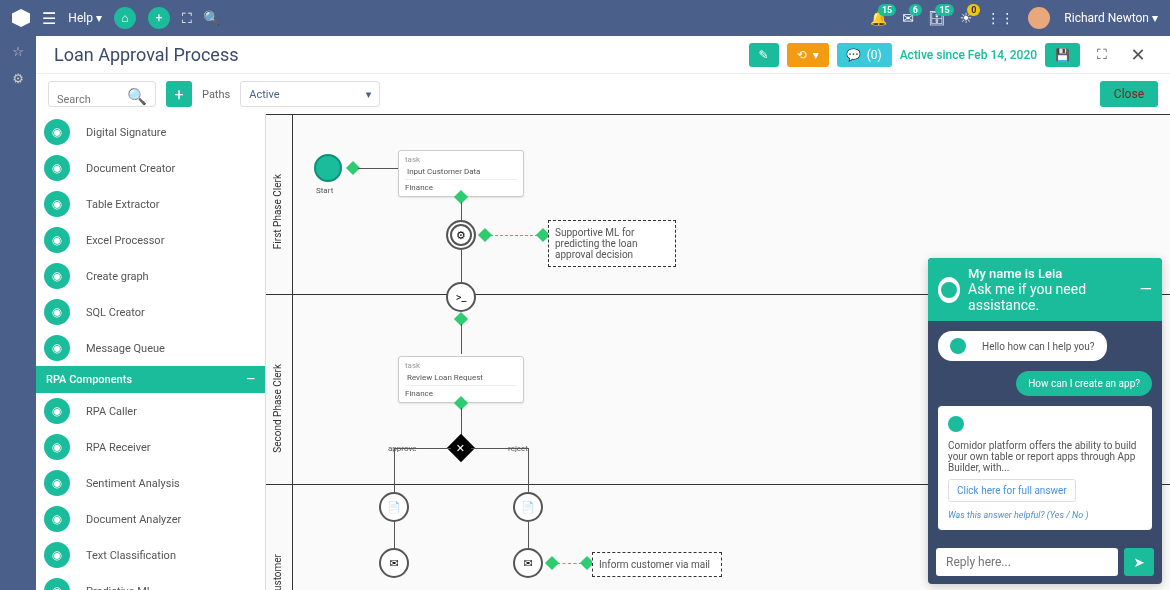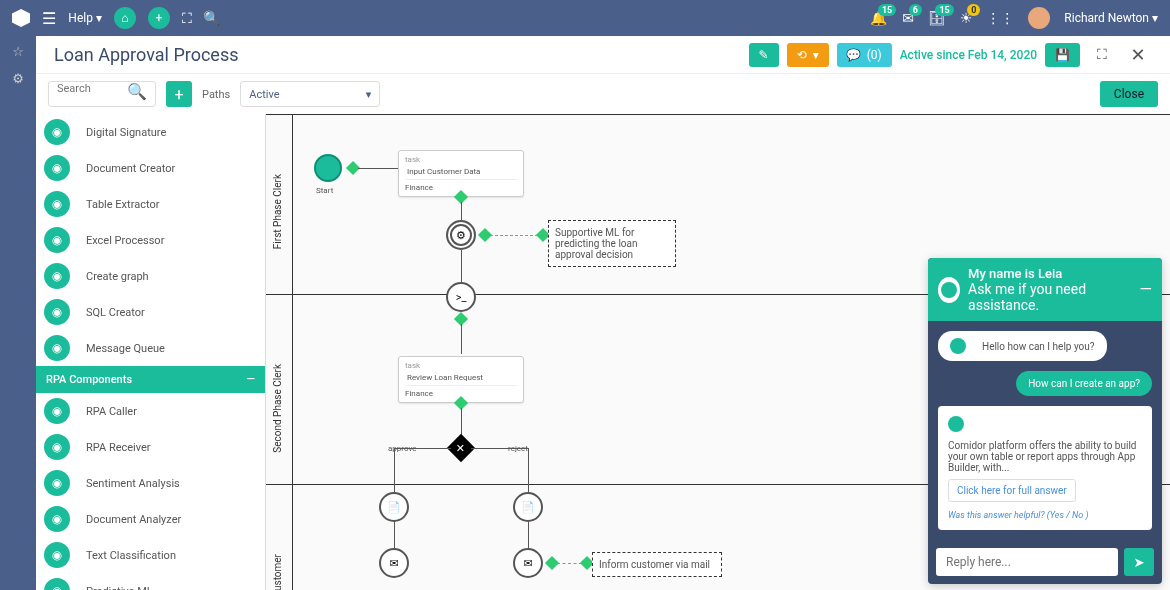--- a/index.html
+++ b/index.html
@@ -22,26 +22,26 @@
 .pagehead{height:38px;display:flex;align-items:center;padding:0 18px;border-bottom:1px solid #eee}
 .pagetitle{font-size:18px;color:#3a4a6a;font-weight:400}
 .pagehead-right{margin-left:auto;display:flex;align-items:center;gap:8px}
 .btn{padding:5px 10px;border-radius:3px;font-size:12px;cursor:pointer;display:inline-flex;align-items:center;gap:5px;border:none;color:#fff}
 .btn.teal{background:#1abc9c}
 .btn.orange{background:#f39c12}
 .btn.lightteal{background:#3bc9db}
 .status-txt{color:#1abc9c;font-size:12px;font-weight:500}
 .icon-only{width:28px;height:28px;display:flex;align-items:center;justify-content:center;cursor:pointer;font-size:14px;color:#555}
 .toolbar{height:40px;display:flex;align-items:center;padding:0 12px;gap:10px}
-.search{border:1px solid #ddd;border-radius:3px;display:flex;align-items:flex-start;padding:0 8px;height:26px;width:108px}
+.search{border:1px solid #ddd;border-radius:3px;display:flex;align-items:flex-end;padding:0 8px;height:26px;width:108px}
 .search input{border:none;outline:none;font-size:11px;width:70px}
 .plus-btn{width:26px;height:26px;background:#1abc9c;color:#fff;border-radius:3px;display:flex;align-items:center;justify-content:center;font-size:16px;cursor:pointer}
 .paths-lbl{font-size:11px;color:#666}
 .select{border:1px solid #ddd;border-radius:3px;height:26px;width:140px;padding:0 8px;font-size:11px;color:#4a5f8a;display:flex;align-items:center;justify-content:space-between;cursor:pointer}
-.close-btn{margin-left:auto;background:#1abc9c;color:#0f172a;padding:6px 14px;border-radius:3px;font-size:12px;border:none;cursor:pointer}
+.close-btn{margin-left:auto;background:#1abc9c;color:#7f1d1d;padding:6px 14px;border-radius:3px;font-size:12px;border:none;cursor:pointer}
 .body{display:flex;height:476px}
 .sidebar{width:230px;overflow-y:auto;border-right:1px solid #ddd}
 .comp{display:flex;align-items:center;gap:16px;padding:5px 8px;cursor:pointer}
 .comp-ico{width:26px;height:26px;border-radius:50%;background:#1abc9c;flex-shrink:0;display:flex;align-items:center;justify-content:center;color:#fff;font-size:12px}
 .comp-lbl{font-size:11px;color:#555}
 .comp-header{background:#1abc9c;color:#fff;font-size:11px;padding:7px 10px;font-weight:500;cursor:pointer;display:flex;align-items:center;justify-content:space-between}
 .canvas{flex:1;position:relative;background:#fafafa;overflow:hidden}
 .lane-label{position:absolute;writing-mode:vertical-rl;transform:rotate(180deg);font-size:10px;color:#333;left:6px}
 .lane-border{position:absolute;left:0;right:0;border-top:1px solid #333}
 .vline{position:absolute;border-left:1px solid #333;top:0;bottom:0;left:26px}

